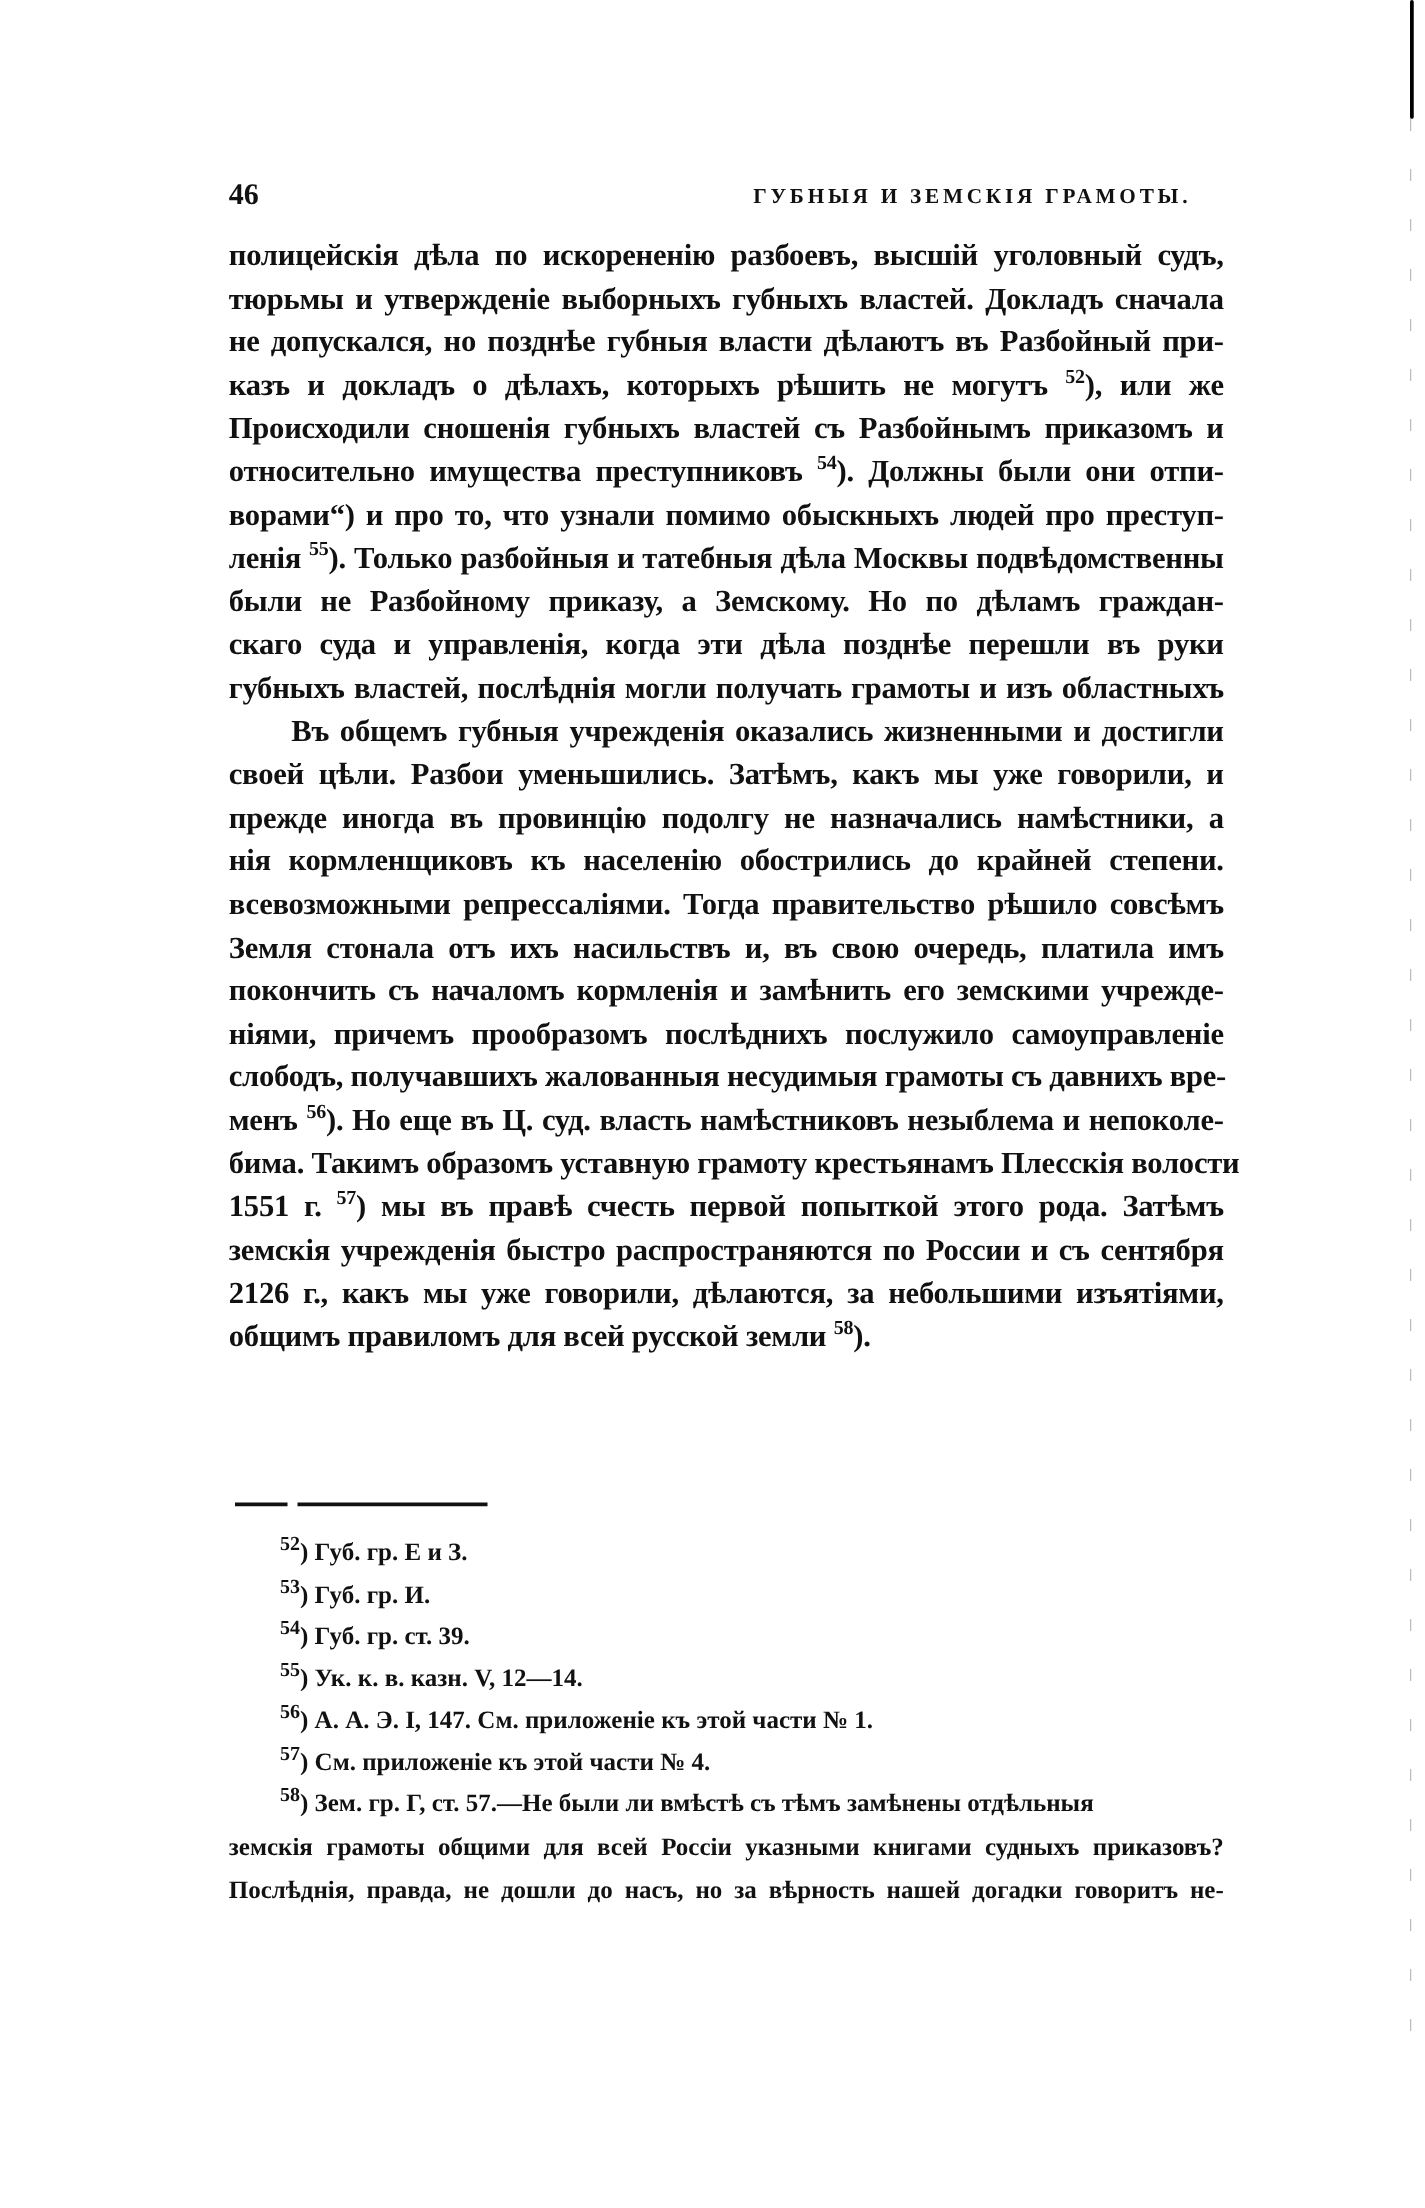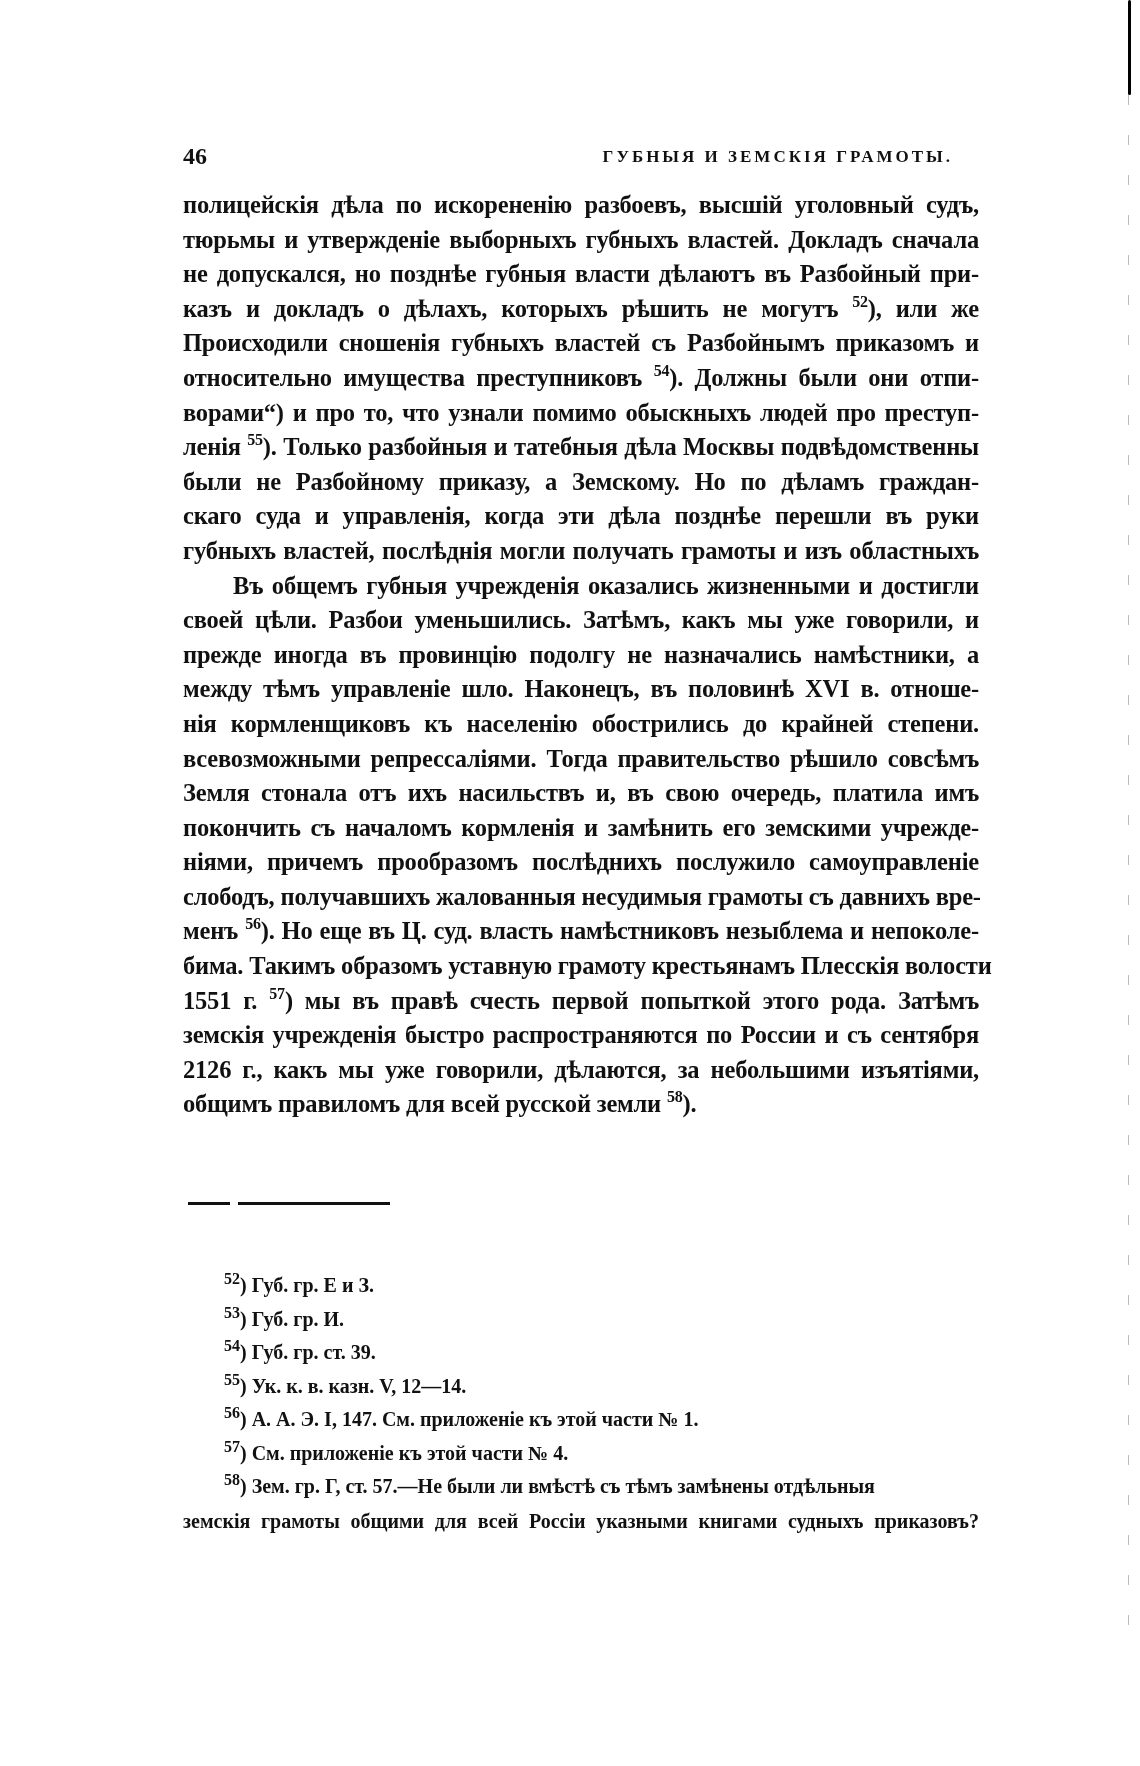--- a/index.html
+++ b/index.html
@@ -15,21 +15,21 @@
   .body-text { position: absolute; left: 183px; top: 188px; width: 796px; }
   .line { display: block; height: 34.6px; line-height: 34.6px; font-size: 24.5px;
           white-space: nowrap; text-align: justify; text-align-last: justify;
           font-family: "Liberation Serif", serif; font-weight: bold; letter-spacing: -0.2px; }
   .line.last { text-align-last: left; }
   .line.indent { padding-left: 50px; }
   sup { font-size: 16px; vertical-align: top; line-height: 20px; }
   .rule { position: absolute; top: 1202px; height: 3px; background: #111; }
   .rule.a { left: 188px; width: 42px; }
   .rule.b { left: 238px; width: 152px; }
-  .footnotes { position: absolute; left: 183px; top: 1226px; width: 796px; margin-top: 43px; }
+  .footnotes { position: absolute; left: 183px; top: 1226px; width: 796px; }
   .fn { display: block; height: 33.5px; line-height: 33.5px; font-size: 20px; white-space: nowrap;
         font-family: "Liberation Serif", serif; font-weight: bold; padding-left: 41px; }
   .fn-cont { display: block; height: 34px; line-height: 34px; font-size: 20px; white-space: nowrap;
              font-family: "Liberation Serif", serif; font-weight: bold; text-align: justify; text-align-last: justify; }
   .binding-edge { position: absolute; right: 9px; top: 0; width: 3px; height: 95px; background: #000; border-radius: 2px; }
   .binding-line { position: absolute; right: 11px; top: 95px; width: 1px; height: 1560px;
                   background: repeating-linear-gradient(to bottom, #bbb 0 10px, transparent 10px 40px); }
 </style>
 </head>
 <body>
@@ -51,21 +51,20 @@
       <span class="line"><span>Происходили сношенія губныхъ властей съ Разбойнымъ приказомъ и</span></span>
       <span class="line"><span>относительно имущества преступниковъ </span><sup>54</sup><span>). Должны были они отпи-</span></span>
       <span class="line"><span>ворами“) и про то, что узнали помимо обыскныхъ людей про преступ-</span></span>
       <span class="line"><span>ленія </span><sup>55</sup><span>). Только разбойныя и татебныя дѣла Москвы подвѣдомственны</span></span>
       <span class="line"><span>были не Разбойному приказу, а Земскому. Но по дѣламъ граждан-</span></span>
       <span class="line"><span>скаго суда и управленія, когда эти дѣла позднѣе перешли въ руки</span></span>
       <span class="line"><span>губныхъ властей, послѣднія могли получать грамоты и изъ областныхъ</span></span>
       <span class="line indent"><span>Въ общемъ губныя учрежденія оказались жизненными и достигли</span></span>
       <span class="line"><span>своей цѣли. Разбои уменьшились. Затѣмъ, какъ мы уже говорили, и</span></span>
       <span class="line"><span>прежде иногда въ провинцію подолгу не назначались намѣстники, а</span></span>
-      <span class="line"><span>между тѣмъ управленіе шло. Наконецъ, въ половинѣ XVI в. отноше-</span></span>
       <span class="line"><span>нія кормленщиковъ къ населенію обострились до крайней степени.</span></span>
       <span class="line"><span>всевозможными репрессаліями. Тогда правительство рѣшило совсѣмъ</span></span>
       <span class="line"><span>Земля стонала отъ ихъ насильствъ и, въ свою очередь, платила имъ</span></span>
       <span class="line"><span>покончить съ началомъ кормленія и замѣнить его земскими учрежде-</span></span>
       <span class="line"><span>ніями, причемъ прообразомъ послѣднихъ послужило самоуправленіе</span></span>
       <span class="line"><span>слободъ, получавшихъ жалованныя несудимыя грамоты съ давнихъ вре-</span></span>
       <span class="line"><span>менъ </span><sup>56</sup><span>). Но еще въ Ц. суд. власть намѣстниковъ незыблема и непоколе-</span></span>
       <span class="line"><span>бима. Такимъ образомъ уставную грамоту крестьянамъ Плесскія волости</span></span>
       <span class="line"><span>1551 г. </span><sup>57</sup><span>) мы въ правѣ счесть первой попыткой этого рода. Затѣмъ</span></span>
       <span class="line"><span>земскія учрежденія быстро распространяются по России и съ сентября</span></span>
@@ -78,14 +77,15 @@
 
   <div class="footnotes" id="footnotes">
       <span class="fn"><sup>52</sup><span>) Губ. гр. Е и З.</span></span>
       <span class="fn"><sup>53</sup><span>) Губ. гр. И.</span></span>
       <span class="fn"><sup>54</sup><span>) Губ. гр. ст. 39.</span></span>
       <span class="fn"><sup>55</sup><span>) Ук. к. в. казн. V, 12—14.</span></span>
       <span class="fn"><sup>56</sup><span>) А. А. Э. I, 147. См. приложеніе къ этой части № 1.</span></span>
       <span class="fn"><sup>57</sup><span>) См. приложеніе къ этой части № 4.</span></span>
       <span class="fn"><sup>58</sup><span>) Зем. гр. Г, ст. 57.—Не были ли вмѣстѣ съ тѣмъ замѣнены отдѣльныя</span></span>
       <span class="fn-cont">земскія грамоты общими для всей Россіи указными книгами судныхъ приказовъ?</span>
+      <span class="fn-cont">Послѣднія, правда, не дошли до насъ, но за вѣрность нашей догадки говоритъ не-</span>
     </div>
 </div>
 
 </body></html>

